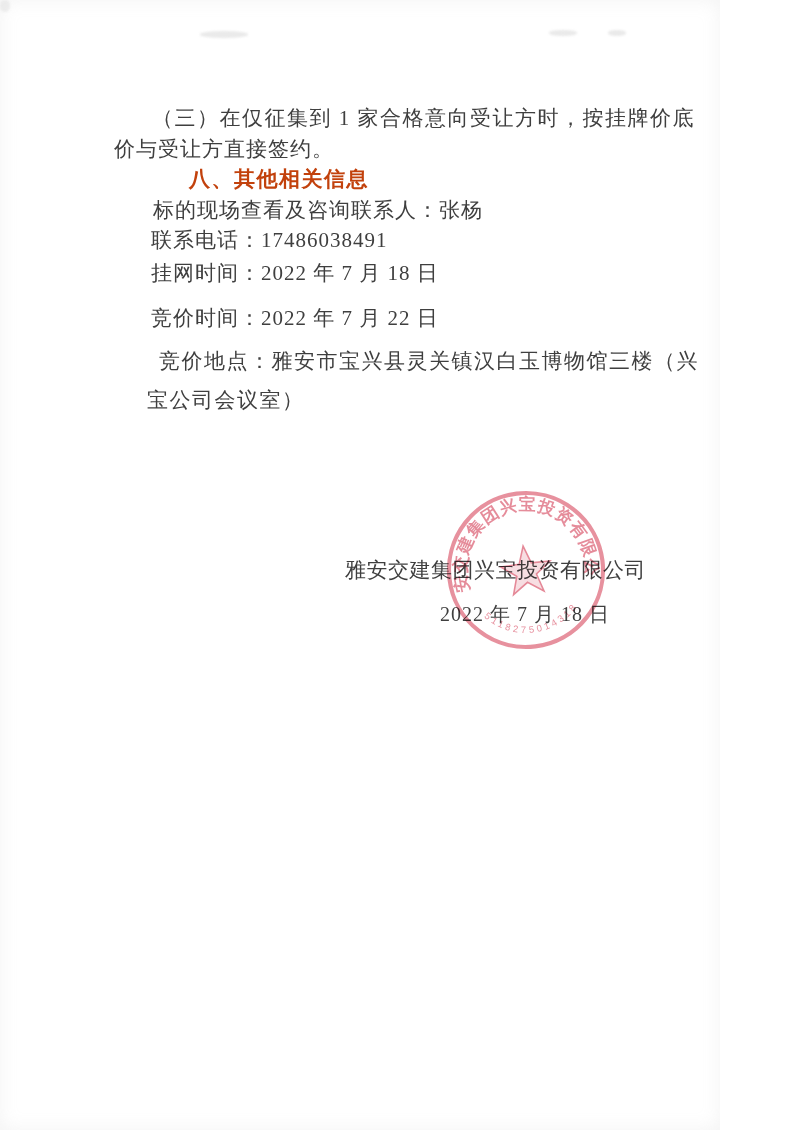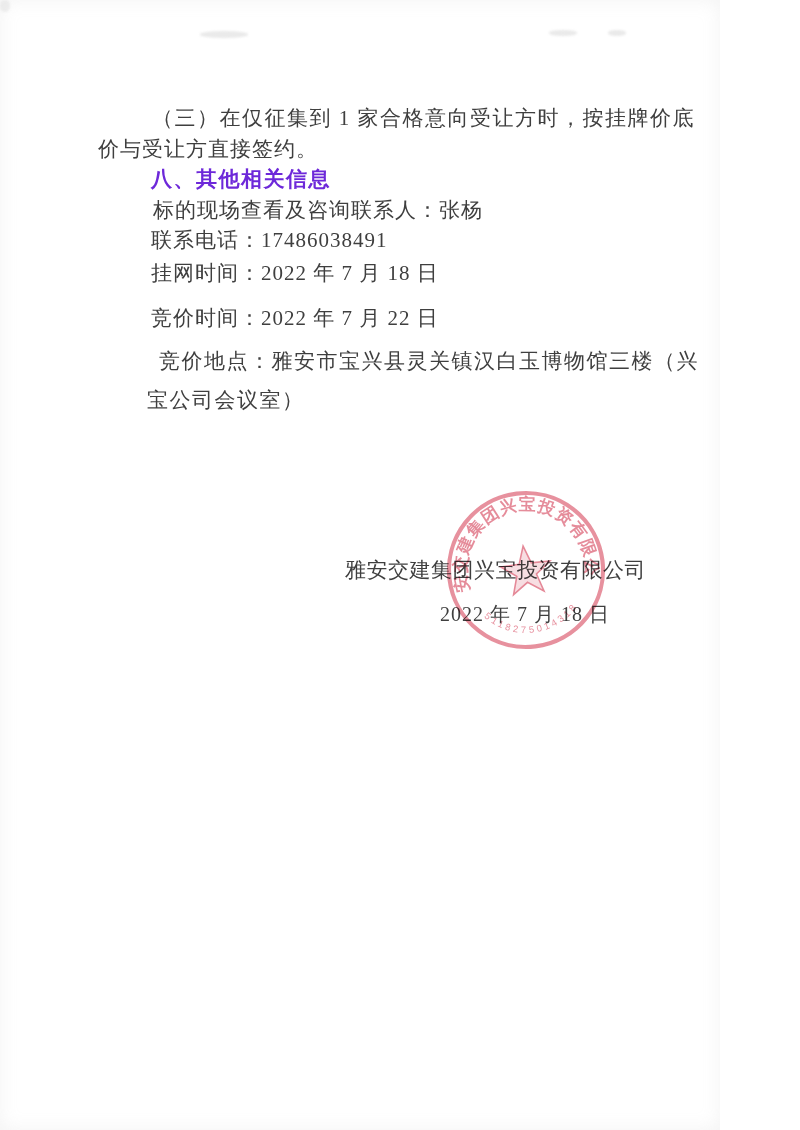--- a/index.html
+++ b/index.html
@@ -19,22 +19,23 @@
     position:absolute;
     font-size:21px;
     line-height:1.15;
     color:#3f3f3f;
     letter-spacing:1px;
     white-space:nowrap;
   }
   .heading{
     font-family:"Liberation Sans", sans-serif;
     font-weight:700;
-    color:#6d28d9;
+    color:#c2410c;
     letter-spacing:1.5px;
+    margin-left:38px;
   }
   .sig{
     position:absolute;
     font-size:21px;
     color:#3f3f3f;
     letter-spacing:0.5px;
     white-space:nowrap;
   }
   
   .smudge{
@@ -87,21 +88,21 @@
 
 <div class="page">
 
   <div class="smudge" style="left:200px;top:31px;width:48px;height:7px;"></div>
   <div class="smudge" style="left:549px;top:30px;width:28px;height:6px;"></div>
   <div class="smudge" style="left:608px;top:30px;width:18px;height:6px;"></div>
   <div class="smudge" style="left:0px;top:0px;width:10px;height:12px;opacity:0.4;"></div>
 
   <div class="line" style="left:152px;top:106px;letter-spacing:1.5px;">（三）在仅征集到 1 家合格意向受让方时，按挂牌价底</div>
 
-  <div class="line" style="left:98px;top:137px;">价与受让方直接签约。</div>
+  <div class="line" style="left:114px;top:137px;">价与受让方直接签约。</div>
 
   <div class="line heading" style="left:151px;top:167px;font-size:21px;">八、其他相关信息</div>
 
   <div class="line" style="left:153px;top:198px;">标的现场查看及咨询联系人：张杨</div>
 
   <div class="line" style="left:151px;top:228px;">联系电话：17486038491</div>
 
   <div class="line" style="left:151px;top:261px;">挂网时间：2022 年 7 月 18 日</div>
 
   <div class="line" style="left:151px;top:306px;">竞价时间：2022 年 7 月 22 日</div>

